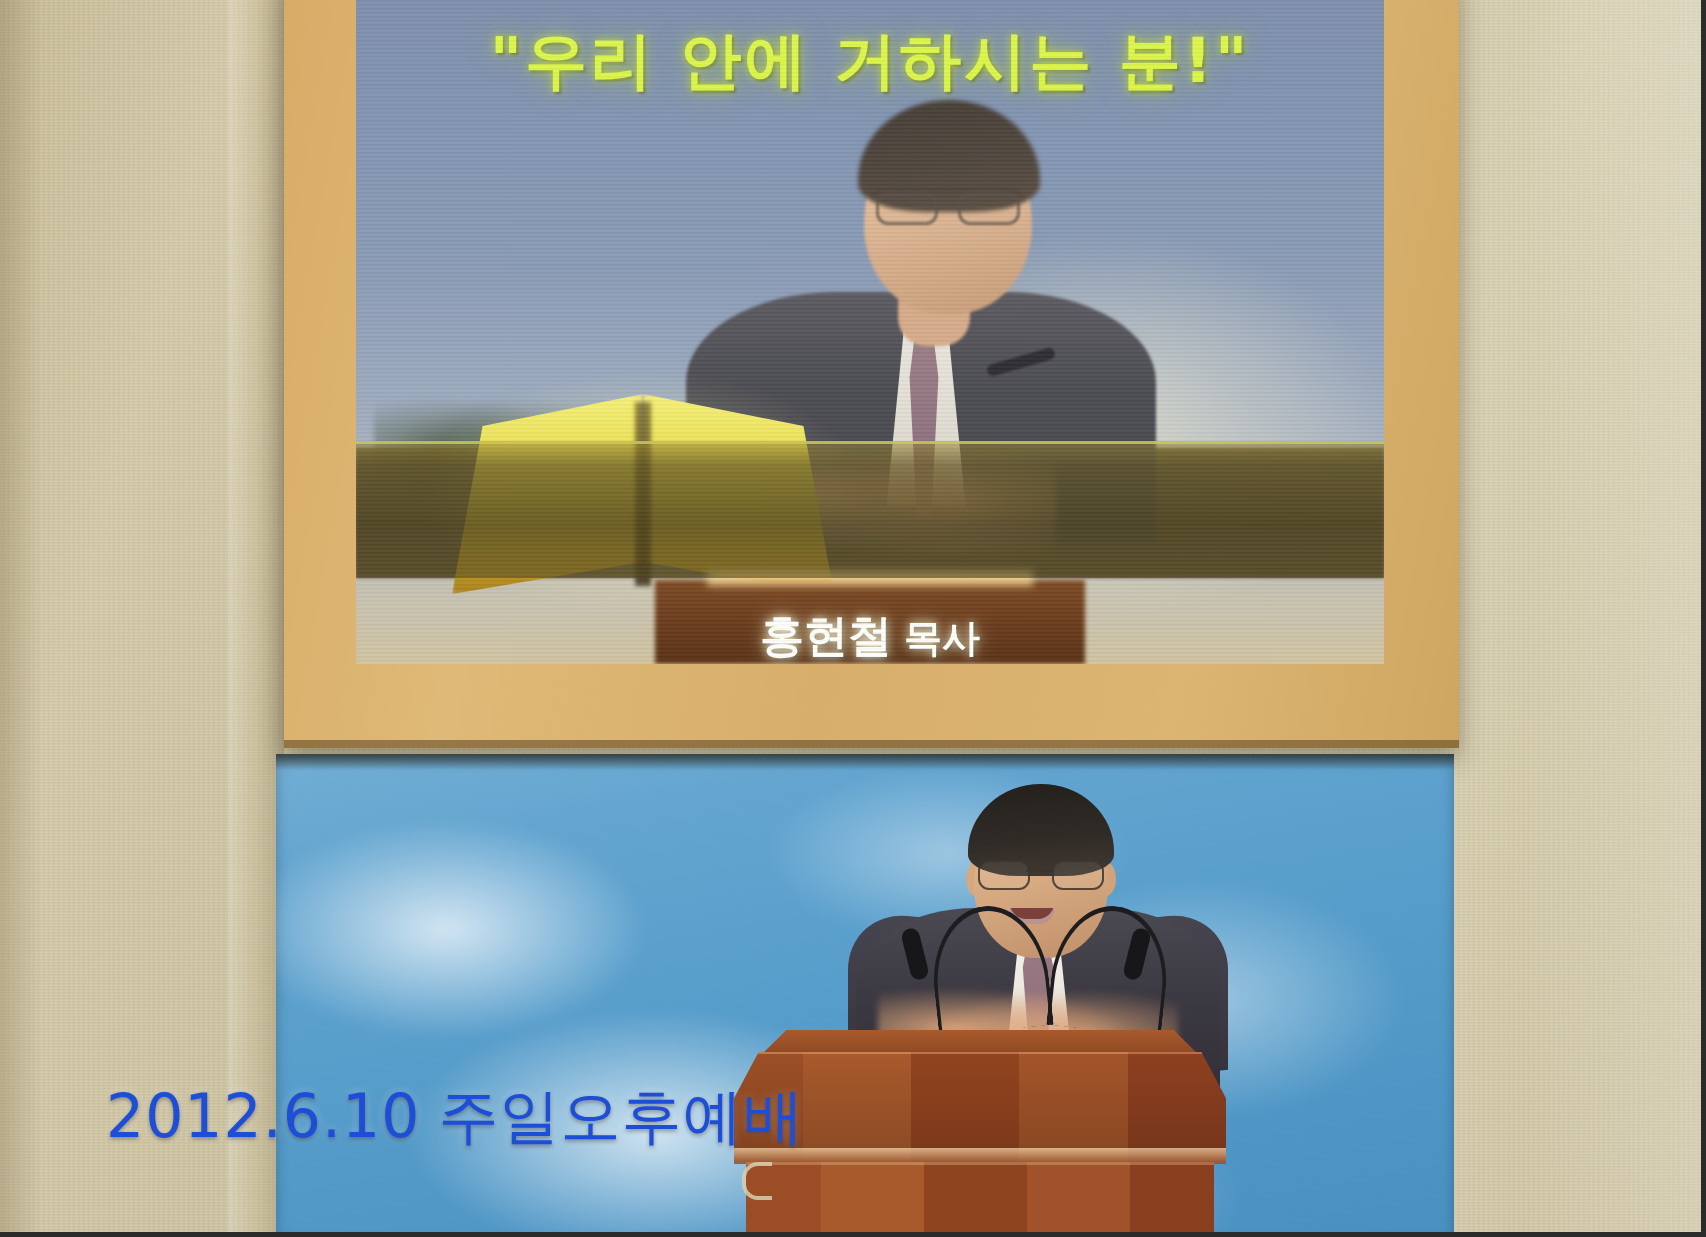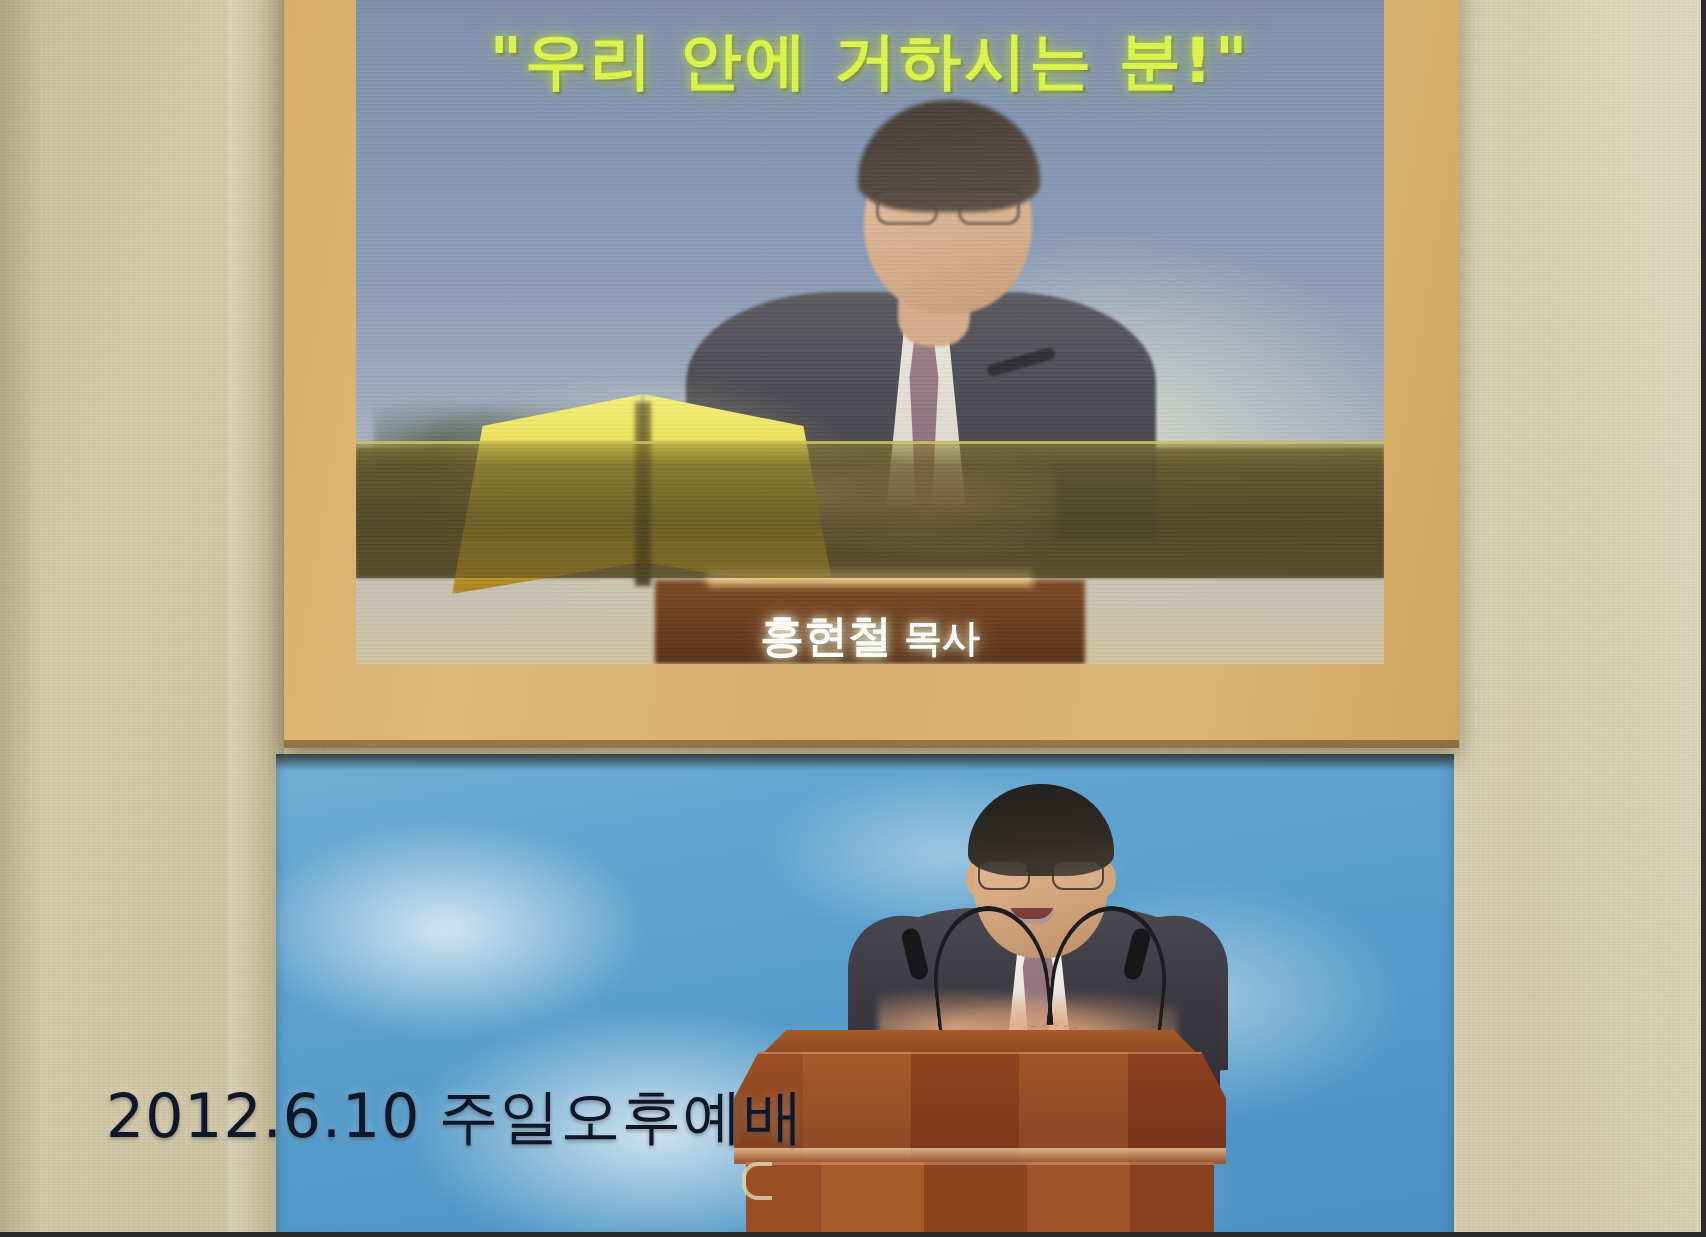--- a/index.html
+++ b/index.html
@@ -602,21 +602,21 @@
 
   
   .caption {
     position: absolute;
     left: 106px;
     top: 1086px;
     font-family: "DejaVu Sans", sans-serif;
     font-weight: 400;
     font-size: 60px;
     line-height: 1;
-    color: #0f172a;
+    color: #1d4ed8;
     letter-spacing: 1px;
     white-space: nowrap;
     text-shadow:
       0 2px 4px rgba(40,40,40,.45),
       0 0 10px rgba(255,255,255,.35);
   }
   .caption .cap-date { margin-right: 18px; }
 </style>
 </head>
 <body>

